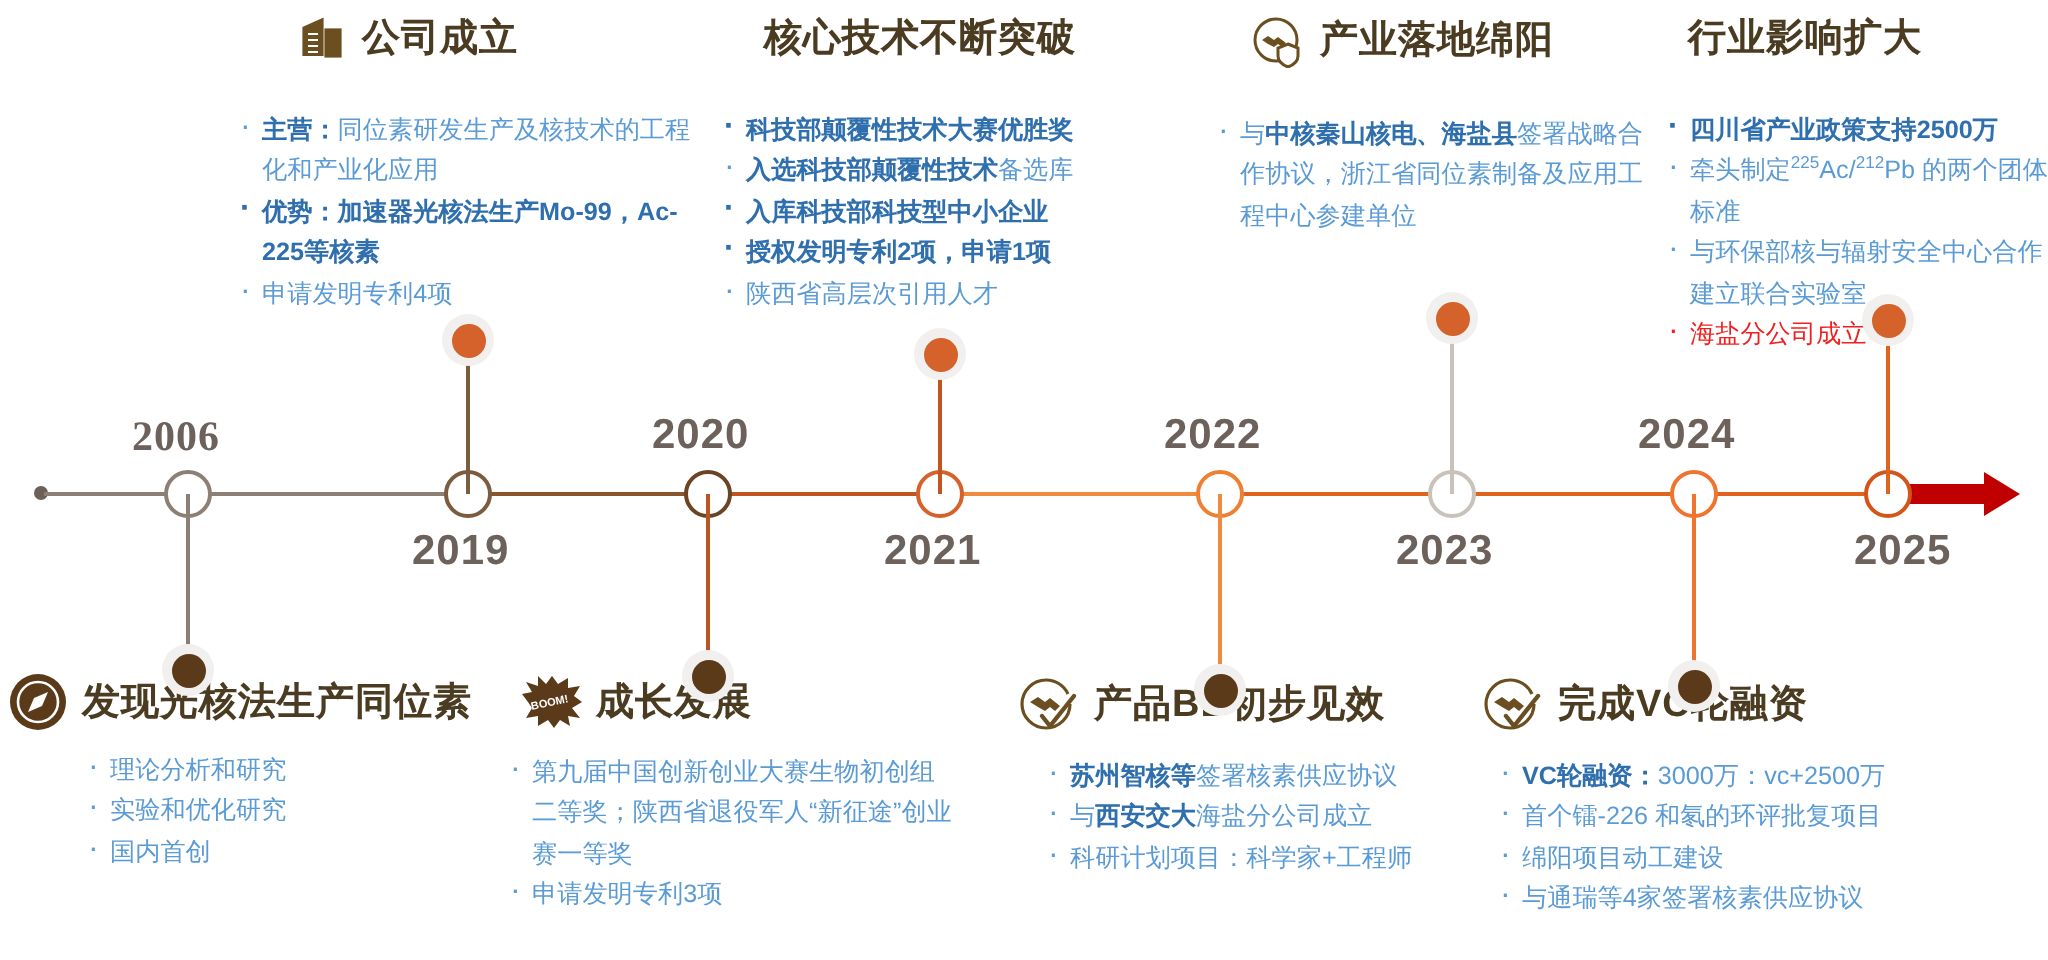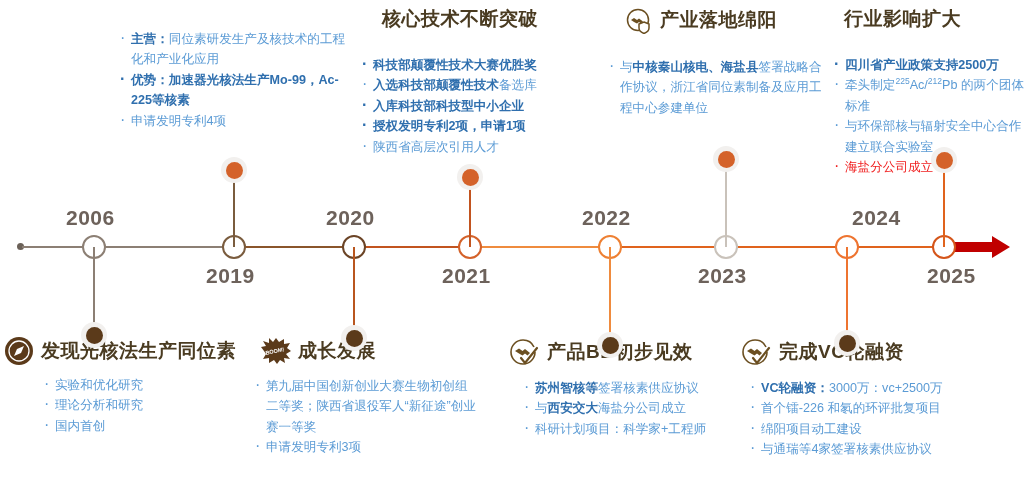--- a/index.html
+++ b/index.html
@@ -78,39 +78,54 @@
     <div class="axis-seg" style="left:366px; width:120px; background:#c2541f;"></div>
     <div class="axis-seg" style="left:482px; width:140px; background:#ef8b3e;"></div>
     <div class="axis-seg" style="left:618px; width:340px; background:#e0631d;"></div>
 
     <svg class="axis-arrow" viewBox="0 0 62 22">
       <path d="M0 6 H44 V0 L62 11 L44 22 V16 H0 Z" fill="#c00000"></path>
     </svg>
 
     <div id="axis-nodes">
         <div class="node" style="left: 82px; border: 2.2px solid rgb(140, 127, 116);"></div>
-        <div class="node-label" style="left: 66px; top: 206px;">2006</div>
+        <div class="node-label" style="left: 66px; top: 206px; font-family: Liberation Serif, serif;">2006</div>
         <div class="node" style="left: 222px; border: 2.2px solid rgb(122, 92, 62);"></div>
         <div class="node-label" style="left: 206px; top: 264px;">2019</div>
         <div class="node" style="left: 342px; border: 2.2px solid rgb(107, 68, 38);"></div>
         <div class="node-label" style="left: 326px; top: 206px;">2020</div>
         <div class="node" style="left: 458px; border: 2.2px solid rgb(212, 98, 42);"></div>
         <div class="node-label" style="left: 442px; top: 264px;">2021</div>
         <div class="node" style="left: 598px; border: 2.2px solid rgb(238, 128, 51);"></div>
         <div class="node-label" style="left: 582px; top: 206px;">2022</div>
         <div class="node" style="left: 714px; border: 2.2px solid rgb(201, 194, 186);"></div>
         <div class="node-label" style="left: 698px; top: 264px;">2023</div>
         <div class="node" style="left: 835px; border: 2.2px solid rgb(238, 116, 48);"></div>
-        <div class="node-label" style="left: 852px; top: 206px;">2024</div>
+        <div class="node-label" style="left: 819px; top: 206px;">2024</div>
         <div class="node" style="left: 932px; border: 2.2px solid rgb(212, 85, 26);"></div>
         <div class="node-label" style="left: 916px; top: 264px; margin-left: 11px;">2025</div>
       </div>
   </div>
 
   <div class="panel" style="left:118px; top:6px; width:230px;">
+    <div class="panel-head" style="padding-left:30px;">
+      <svg class="icon-svg" width="26" height="26" viewBox="0 0 26 26">
+        <g fill="none" stroke="#6b4f21" stroke-width="1.6">
+          <path d="M4 22 V8 L13 4 V22" fill="#6b4f21"></path>
+          <rect x="15" y="9" width="7" height="13" fill="#6b4f21"></rect>
+        </g>
+        <g stroke="#fff" stroke-width="1">
+          <line x1="6" y1="11" x2="11" y2="11"></line>
+            <line x1="6" y1="14" x2="11" y2="14"></line>
+          <line x1="6" y1="17" x2="11" y2="17"></line>
+            <line x1="6" y1="20" x2="11" y2="20"></line>
+        </g>
+      </svg>
+      <span class="panel-title">公司成立</span>
+    </div>
     <ul class="bullets" id="pt0">
         <li><span class="hl">主营：</span><span>同位素研发生产及核技术的工程化和产业化应用</span></li>
         <li class="b-bold"><span>优势：加速器光核法生产Mo-99，Ac-225</span><span>等核素</span></li>
         <li><span>申请发明专利4项</span></li>
       </ul>
   </div>
 
   <div class="panel" style="left:360px; top:6px; width:230px;">
     <div class="panel-head" style="padding-left:22px;">
       <span class="panel-title">核心技术不断突破</span>
@@ -153,22 +168,22 @@
   <div class="panel" style="left:4px; top:336px; width:250px;">
     <div class="panel-head">
       <svg class="icon-svg" width="30" height="30" viewBox="0 0 30 30">
         <circle cx="15" cy="15" r="14" fill="#5b3a1a"></circle>
         <circle cx="15" cy="15" r="10" fill="none" stroke="#fff" stroke-width="1.3"></circle>
         <path d="M20 10 L13 13 L10 20 L17 17 Z" fill="#fff"></path>
       </svg>
       <span class="panel-title">发现光核法生产同位素</span>
     </div>
     <ul class="bullets" id="pb0" style="padding-left:38px; margin-top:9px;">
+        <li><span>理论分析和研究</span></li>
         <li><span>实验和优化研究</span></li>
-        <li><span>理论分析和研究</span></li>
         <li><span>国内首创</span></li>
       </ul>
   </div>
 
   <div class="panel" style="left:253px; top:338px; width:225px;">
     <div class="panel-head" style="padding-left:8px;">
       <svg class="icon-svg" width="30" height="26" viewBox="0 0 30 26">
         <path d="M3 13 L0 9 L5 8 L2 3 L8 5 L8 0 L12 4 L15 0 L18 4 L23 1 L23 6 L29 5 L26 10 L30 13
                  L25 16 L29 21 L23 20 L24 25 L19 22 L16 26 L13 22 L8 25 L8 20 L2 21 L5 16 Z" fill="#5b3a1a"></path>
         <text x="14" y="15" font-size="5.5" fill="#fff" text-anchor="middle" font-family="Liberation Sans, sans-serif" font-weight="bold" transform="rotate(-12 14 14)">BOOM!</text>

